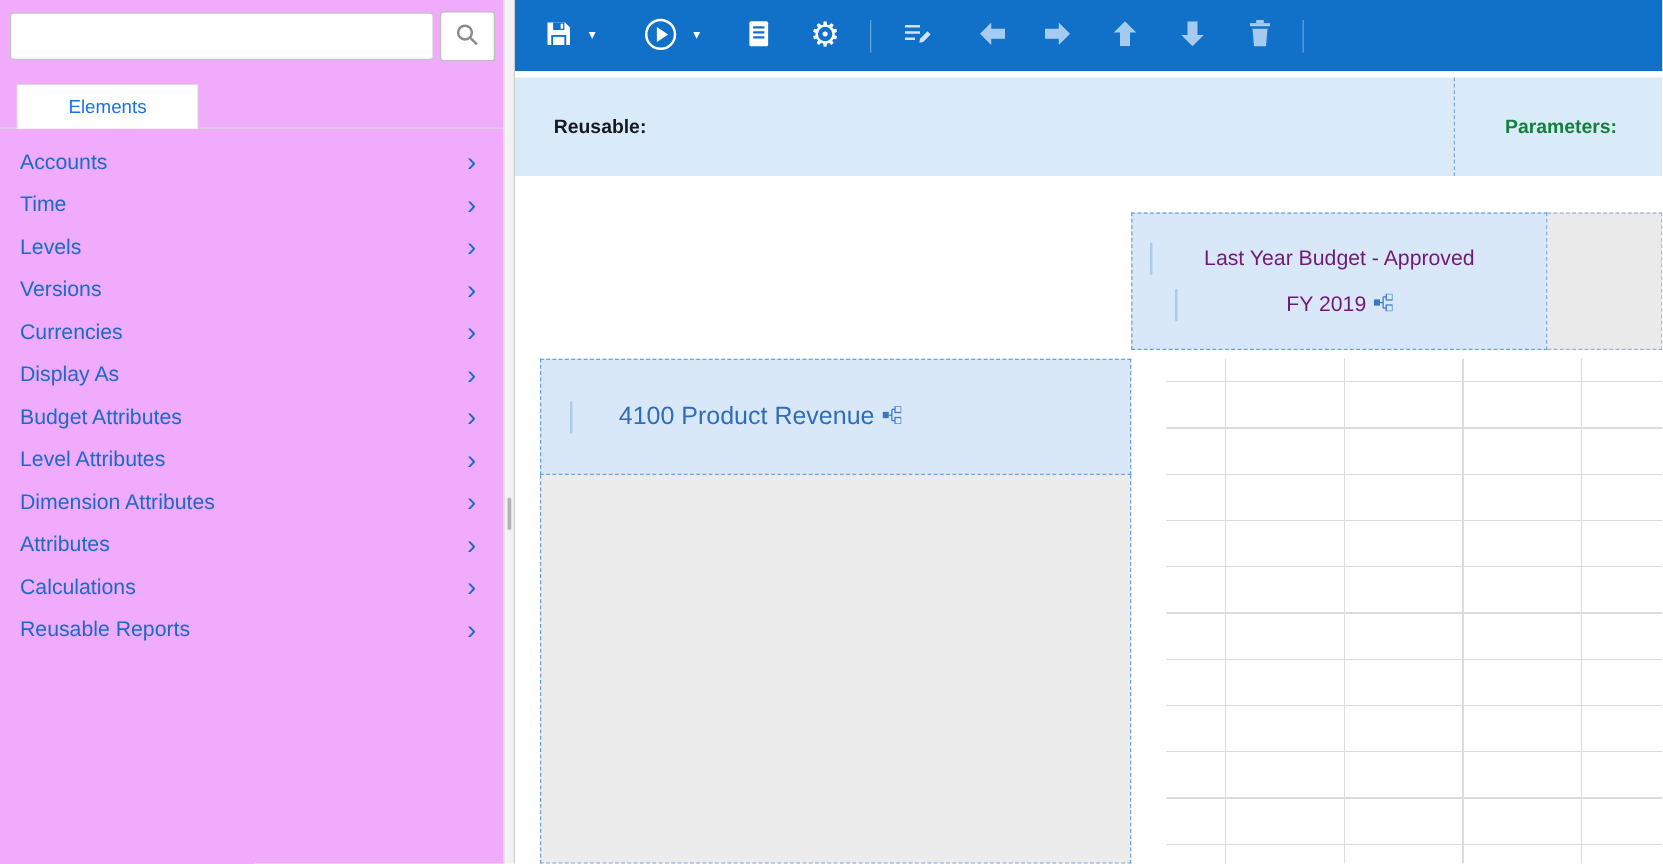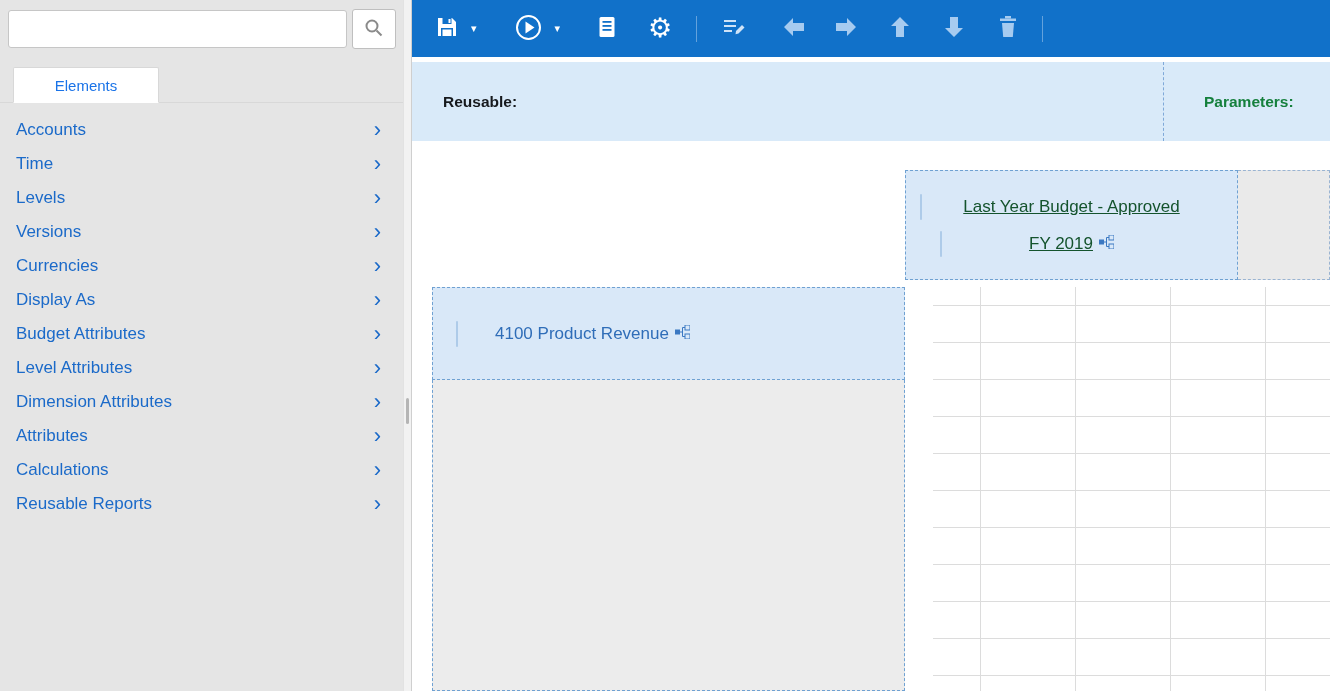--- a/index.html
+++ b/index.html
@@ -5,21 +5,21 @@
   * { box-sizing: border-box; }
   html,body { margin:0; padding:0; }
   body {
     width:1330px; height:691px; overflow:hidden;
     font-family:"Liberation Sans", sans-serif;
     background:#fff;
   }
   .app { display:flex; width:100%; height:100%; }
 
   
-  .left-panel { width:403px; background:#e5e5e5; flex:none; }
+  .left-panel { width:403px; background:#f0abfc; flex:none; }
   .search-row { display:flex; gap:5px; padding:9px 7px 6px 8px; align-items:center; }
   .search-input {
     flex:1; height:38px; border:1px solid #c6c6c6; border-radius:3px;
     font-size:16px; padding:0 10px; outline:none; color:#333;
     font-family:"Liberation Sans", sans-serif;
   }
   .search-btn {
     width:44px; height:40px; border:1px solid #bfbfbf; background:#fff;
     border-radius:3px; display:flex; align-items:center; justify-content:center; cursor:pointer;
   }
@@ -84,38 +84,38 @@
 
   .canvas { flex:1; position:relative; background:#fff; overflow:hidden; }
 
   .col-zone {
     position:absolute; left:493px; top:29px; width:333px; height:110px;
     background:#d9e8f8; border:1px dashed #6fa1d2;
     display:flex; flex-direction:column; justify-content:center; gap:9px;
   }
   .zone-line {
     position:relative; display:flex; align-items:center; justify-content:center;
-    color:#14532d; font-size:17px; height:28px; gap:6px;text-decoration:underline;
+    color:#701a75; font-size:17px; height:28px; gap:6px;
   }
   .grip-v {
     position:absolute; width:2px; height:26px; background:#aecbe9;
     top:50%; transform:translateY(-50%); border-radius:1px;
   }
   .grip-l1 { left:14px; }
   .grip-l2 { left:34px; }
 
   .col-zone-extra {
     position:absolute; left:826px; top:29px; right:0; height:110px;
     background:#eaeaea; border:1px dashed #9ab4d2; border-left:none;
   }
 
   .row-zone {
     position:absolute; left:20px; top:146px; width:473px; height:93px;
     background:#d9e8f8; border:1px dashed #6fa1d2;
-    display:flex; align-items:center; color:#2f6db8; font-size:17px;
+    display:flex; align-items:center; color:#2f6db8; font-size:20px;
     padding-left:62px; gap:6px;
   }
   .row-zone .grip-v { left:23px; }
 
   .row-empty {
     position:absolute; left:20px; top:239px; width:473px; bottom:0;
     background:#ececec; border:1px dashed #6fa1d2; border-top:none;
   }
 
   .grid {

